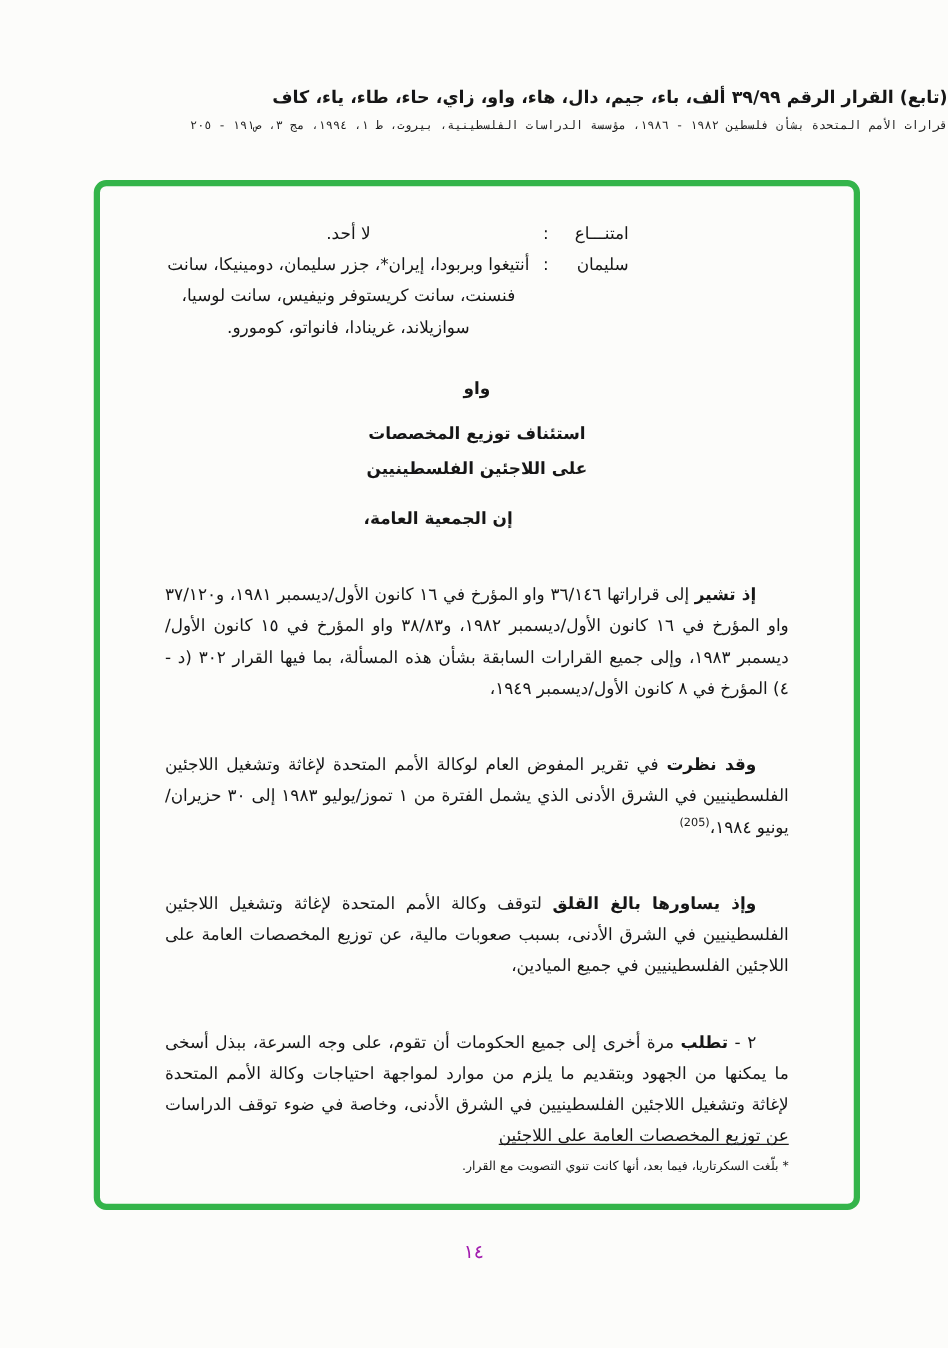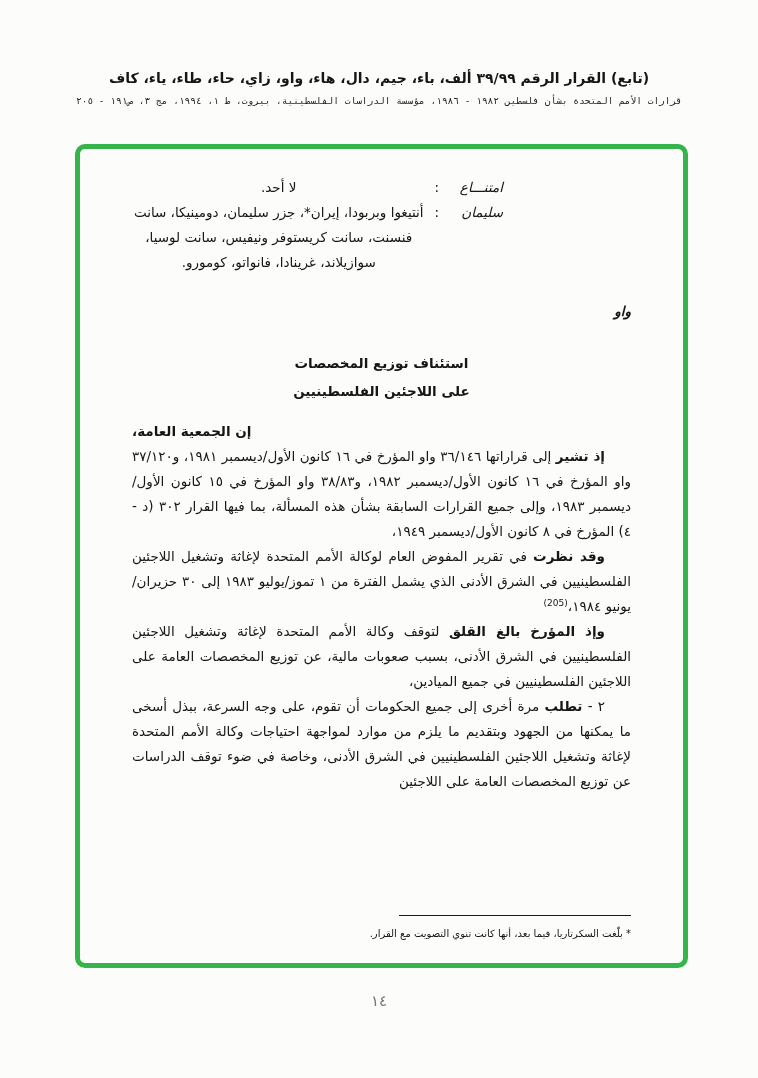--- a/index.html
+++ b/index.html
@@ -7,59 +7,59 @@
   body {
     height:1078px;
     position:relative;
     background:#fcfcfa;
     color:#161616;
     font-family:"DejaVu Sans", sans-serif;
     overflow:hidden;
   }
   .doc-header {
     position:absolute; top:70px; left:0; right:0;
-    text-align:center; direction:rtl;
+    direction:rtl;
   }
   .doc-title { font-size:14px; font-weight:bold; }
   .doc-source { font-size:9.5px; margin-top:9px; color:#1d1d1d;font-family:Liberation Mono, monospace; }
   .green-box {
     position:absolute; left:75px; top:144px;
     width:613px; height:824px;
     border:5px solid #34b44a;
     border-radius:10px;
   }
   .content {
     position:absolute; top:0; bottom:0; left:0; right:0;
     direction:rtl; text-align:justify;
     padding:26px 52px 0 52px;
     font-size:13.5px; line-height:25px;
   }
   .vote-block { padding-right:128px; }
   .vote-row { display:flex; align-items:flex-start; }
-  .vote-label { flex:0 0 64px; white-space:nowrap;font-style:italic; }
+  .vote-label { flex:0 0 64px; white-space:nowrap; }
   .vote-colon { flex:0 0 auto; padding-left:9px; }
   .vote-value { flex:1 1 auto; text-align:center; }
-  .section-letter { text-align:right; font-weight:bold; margin-top:24px;font-style:italic; }
+  .section-letter { text-align:center; font-weight:bold; margin-top:24px; }
   .section-title { text-align:center; font-weight:bold; }
-  .st1 { margin-top:27px; }
+  .st1 { margin-top:11px; }
   .st2 { margin-top:3px; }
-  .opening { margin-top:15px; padding-right:62px; font-weight:bold; text-align:left; }
-  .para { text-indent:26px; }
+  .opening { margin-top:15px; padding-right:62px; font-weight:bold; text-align:center; }
+  .para { text-indent:26px;margin-top:36px; }
   .para .lead { font-weight:bold; }
   .para .num { font-weight:normal; }
   .fn-ref { font-size:9px; vertical-align:super; line-height:0; }
   .footnote-area {
     position:absolute; right:52px; left:52px; bottom:20px;
     direction:rtl;
   }
   .footnote-rule { width:232px; border-top:1px solid #1a1a1a; margin-bottom:9px; }
   .footnote { font-size:10px; line-height:18px; text-align:justify; }
   .page-number {
     position:absolute; top:992px; left:0; right:0;
-    text-align:center; font-size:15px; color:#737373;
+    text-align:center; font-size:15px; color:#a21caf;
   }
 </style>
 </head>
 <body>
 
 <div class="page">
 
   <header class="doc-header">
     <div class="doc-title">(تابع) القرار الرقم ٣٩/٩٩ ألف، باء، جيم، دال، هاء، واو، زاي، حاء، طاء، ياء، كاف</div>
     <div class="doc-source">قرارات الأمم المتحدة بشأن فلسطين ١٩٨٢ - ١٩٨٦، مؤسسة الدراسات الفلسطينية، بيروت، ط ١، ١٩٩٤، مج ٣، ص١٩١ - ٢٠٥</div>
@@ -84,21 +84,21 @@
       <div class="section-letter">واو</div>
       <div class="section-title st1">استئناف توزيع المخصصات</div>
       <div class="section-title st2">على اللاجئين الفلسطينيين</div>
 
       <p class="opening">إن الجمعية العامة،</p>
 
       <p class="para"><span class="lead">إذ تشير</span><span> إلى قراراتها ٣٦/١٤٦ واو المؤرخ في ١٦ كانون الأول/ديسمبر ١٩٨١، و٣٧/١٢٠ واو المؤرخ في ١٦ كانون الأول/ديسمبر ١٩٨٢، و٣٨/٨٣ واو المؤرخ في ١٥ كانون الأول/ديسمبر ١٩٨٣، وإلى جميع القرارات السابقة بشأن هذه المسألة، بما فيها القرار ٣٠٢ (د - ٤) المؤرخ في ٨ كانون الأول/ديسمبر ١٩٤٩،</span></p>
 
       <p class="para"><span class="lead">وقد نظرت</span><span> في تقرير المفوض العام لوكالة الأمم المتحدة لإغاثة وتشغيل اللاجئين الفلسطينيين في الشرق الأدنى الذي يشمل الفترة من ١ تموز/يوليو ١٩٨٣ إلى ٣٠ حزيران/يونيو ١٩٨٤،</span><sup class="fn-ref">(205)</sup></p>
 
-      <p class="para"><span class="lead">وإذ المؤرخ بالغ القلق</span><span> لتوقف وكالة الأمم المتحدة لإغاثة وتشغيل اللاجئين الفلسطينيين في الشرق الأدنى، بسبب صعوبات مالية، عن توزيع المخصصات العامة على اللاجئين الفلسطينيين في جميع الميادين،</span></p>
+      <p class="para"><span class="lead">وإذ يساورها بالغ القلق</span><span> لتوقف وكالة الأمم المتحدة لإغاثة وتشغيل اللاجئين الفلسطينيين في الشرق الأدنى، بسبب صعوبات مالية، عن توزيع المخصصات العامة على اللاجئين الفلسطينيين في جميع الميادين،</span></p>
 
 
       <p class="para"><span class="num">٢ - </span><span class="lead">تطلب</span><span> مرة أخرى إلى جميع الحكومات أن تقوم، على وجه السرعة، ببذل أسخى ما يمكنها من الجهود وبتقديم ما يلزم من موارد لمواجهة احتياجات وكالة الأمم المتحدة لإغاثة وتشغيل اللاجئين الفلسطينيين في الشرق الأدنى، وخاصة في ضوء توقف الدراسات عن توزيع المخصصات العامة على اللاجئين</span></p>
 
       <div class="footnote-area">
         <div class="footnote-rule"></div>
         <p class="footnote">* بلّغت السكرتاريا، فيما بعد، أنها كانت تنوي التصويت مع القرار.</p>
       </div>
 
     </div>

